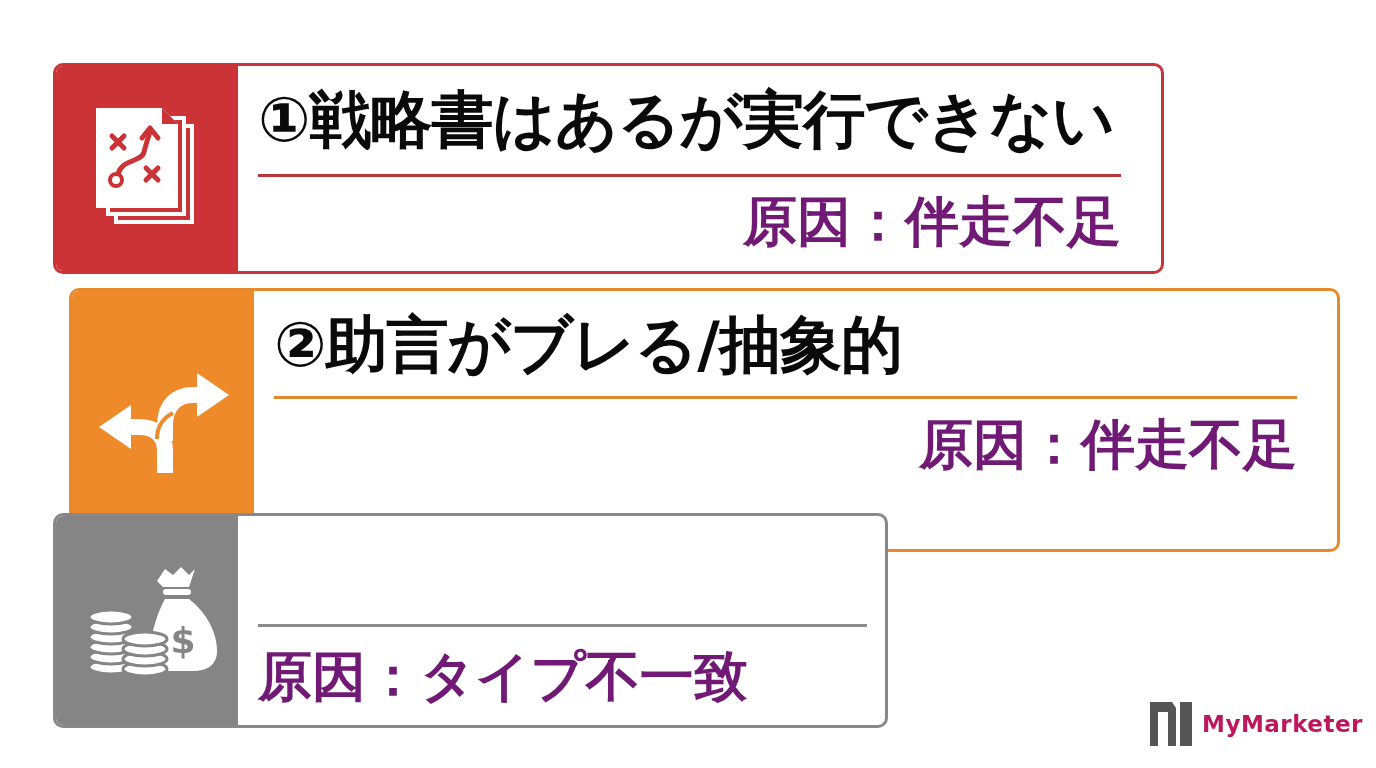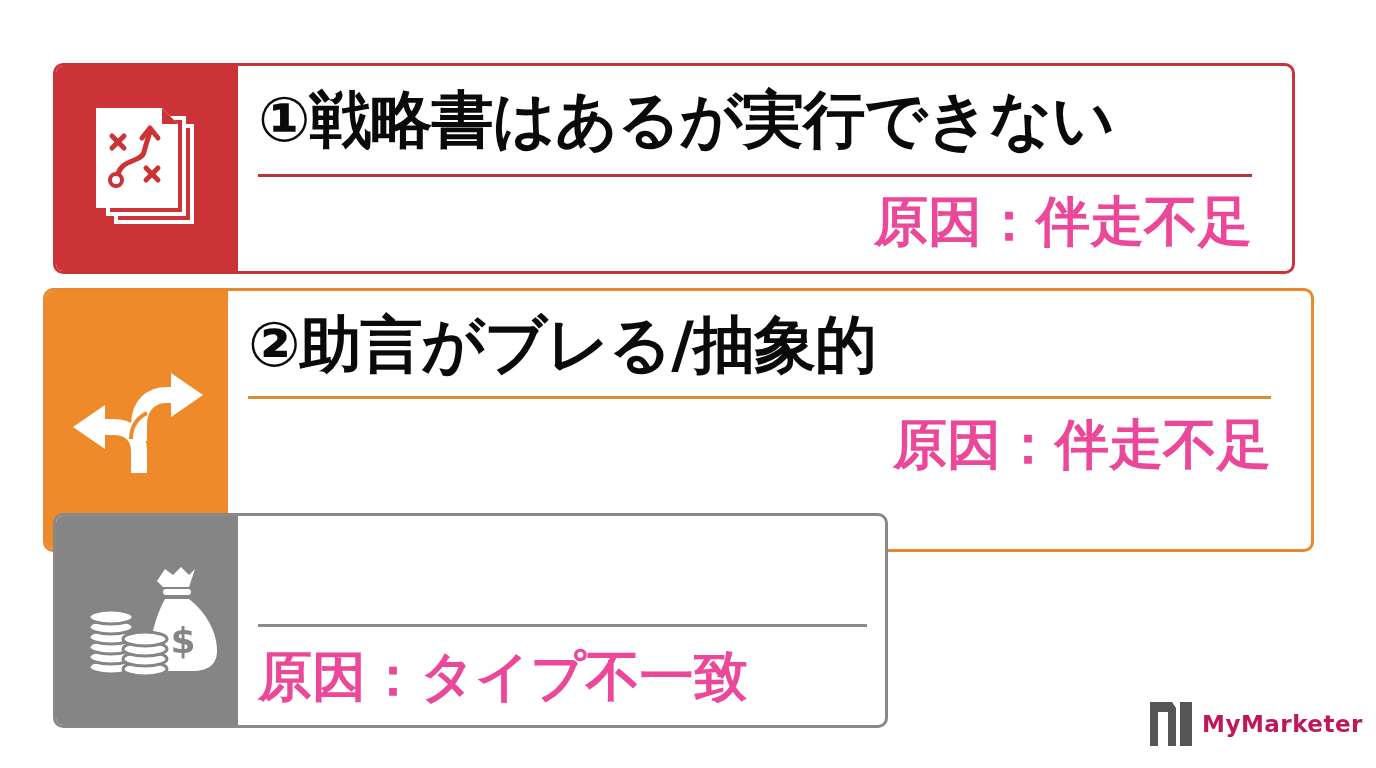--- a/index.html
+++ b/index.html
@@ -7,22 +7,22 @@
     body { position: relative; font-family: "DejaVu Sans", sans-serif; }
 
     .card {
       position: absolute;
       display: flex;
       border-radius: 10px;
       border: 3px solid;
       background: #ffffff;
       overflow: hidden;
     }
-    .card.red    { left: 53px; top: 63px;  width: 1242px; height: 211px; border-color: #c8343a; }
-    .card.orange { left: 43px; top: 288px; width: 1271px; height: 264px; border-color: #e8892c; }
+    .card.red    { left: 53px; top: 63px;  width: 1111px; height: 211px; border-color: #c8343a; }
+    .card.orange { left: 69px; top: 288px; width: 1271px; height: 264px; border-color: #e8892c; }
     .card.gray   { left: 53px; top: 513px; width: 835px;  height: 215px; border-color: #888888; }
 
     .icon-panel {
       width: 182px;
       flex: 0 0 182px;
       display: flex;
       align-items: center;
       justify-content: center;
     }
     .red .icon-panel    { background: #cc3336; }
@@ -48,21 +48,21 @@
       height: 3px;
     }
     .red .divider    { top: 108px; right: 40px; background: #b7363a; }
     .orange .divider { top: 105px; right: 40px; background: #e08a30; }
     .gray .divider   { top: 108px; right: 18px; background: #8a8a8a; }
 
     .cause {
       position: absolute;
       font-size: 54px;
       font-weight: bold;
-      color: #ec4899;
+      color: #701a75;
       white-space: nowrap;
       line-height: 66px;
     }
     .red .cause    { right: 40px; top: 123px; }
     .orange .cause { right: 40px; top: 121px; }
     .gray .cause   { left: 20px;  top: 128px; }
 
     .brand {
       position: absolute;
       left: 1150px;

